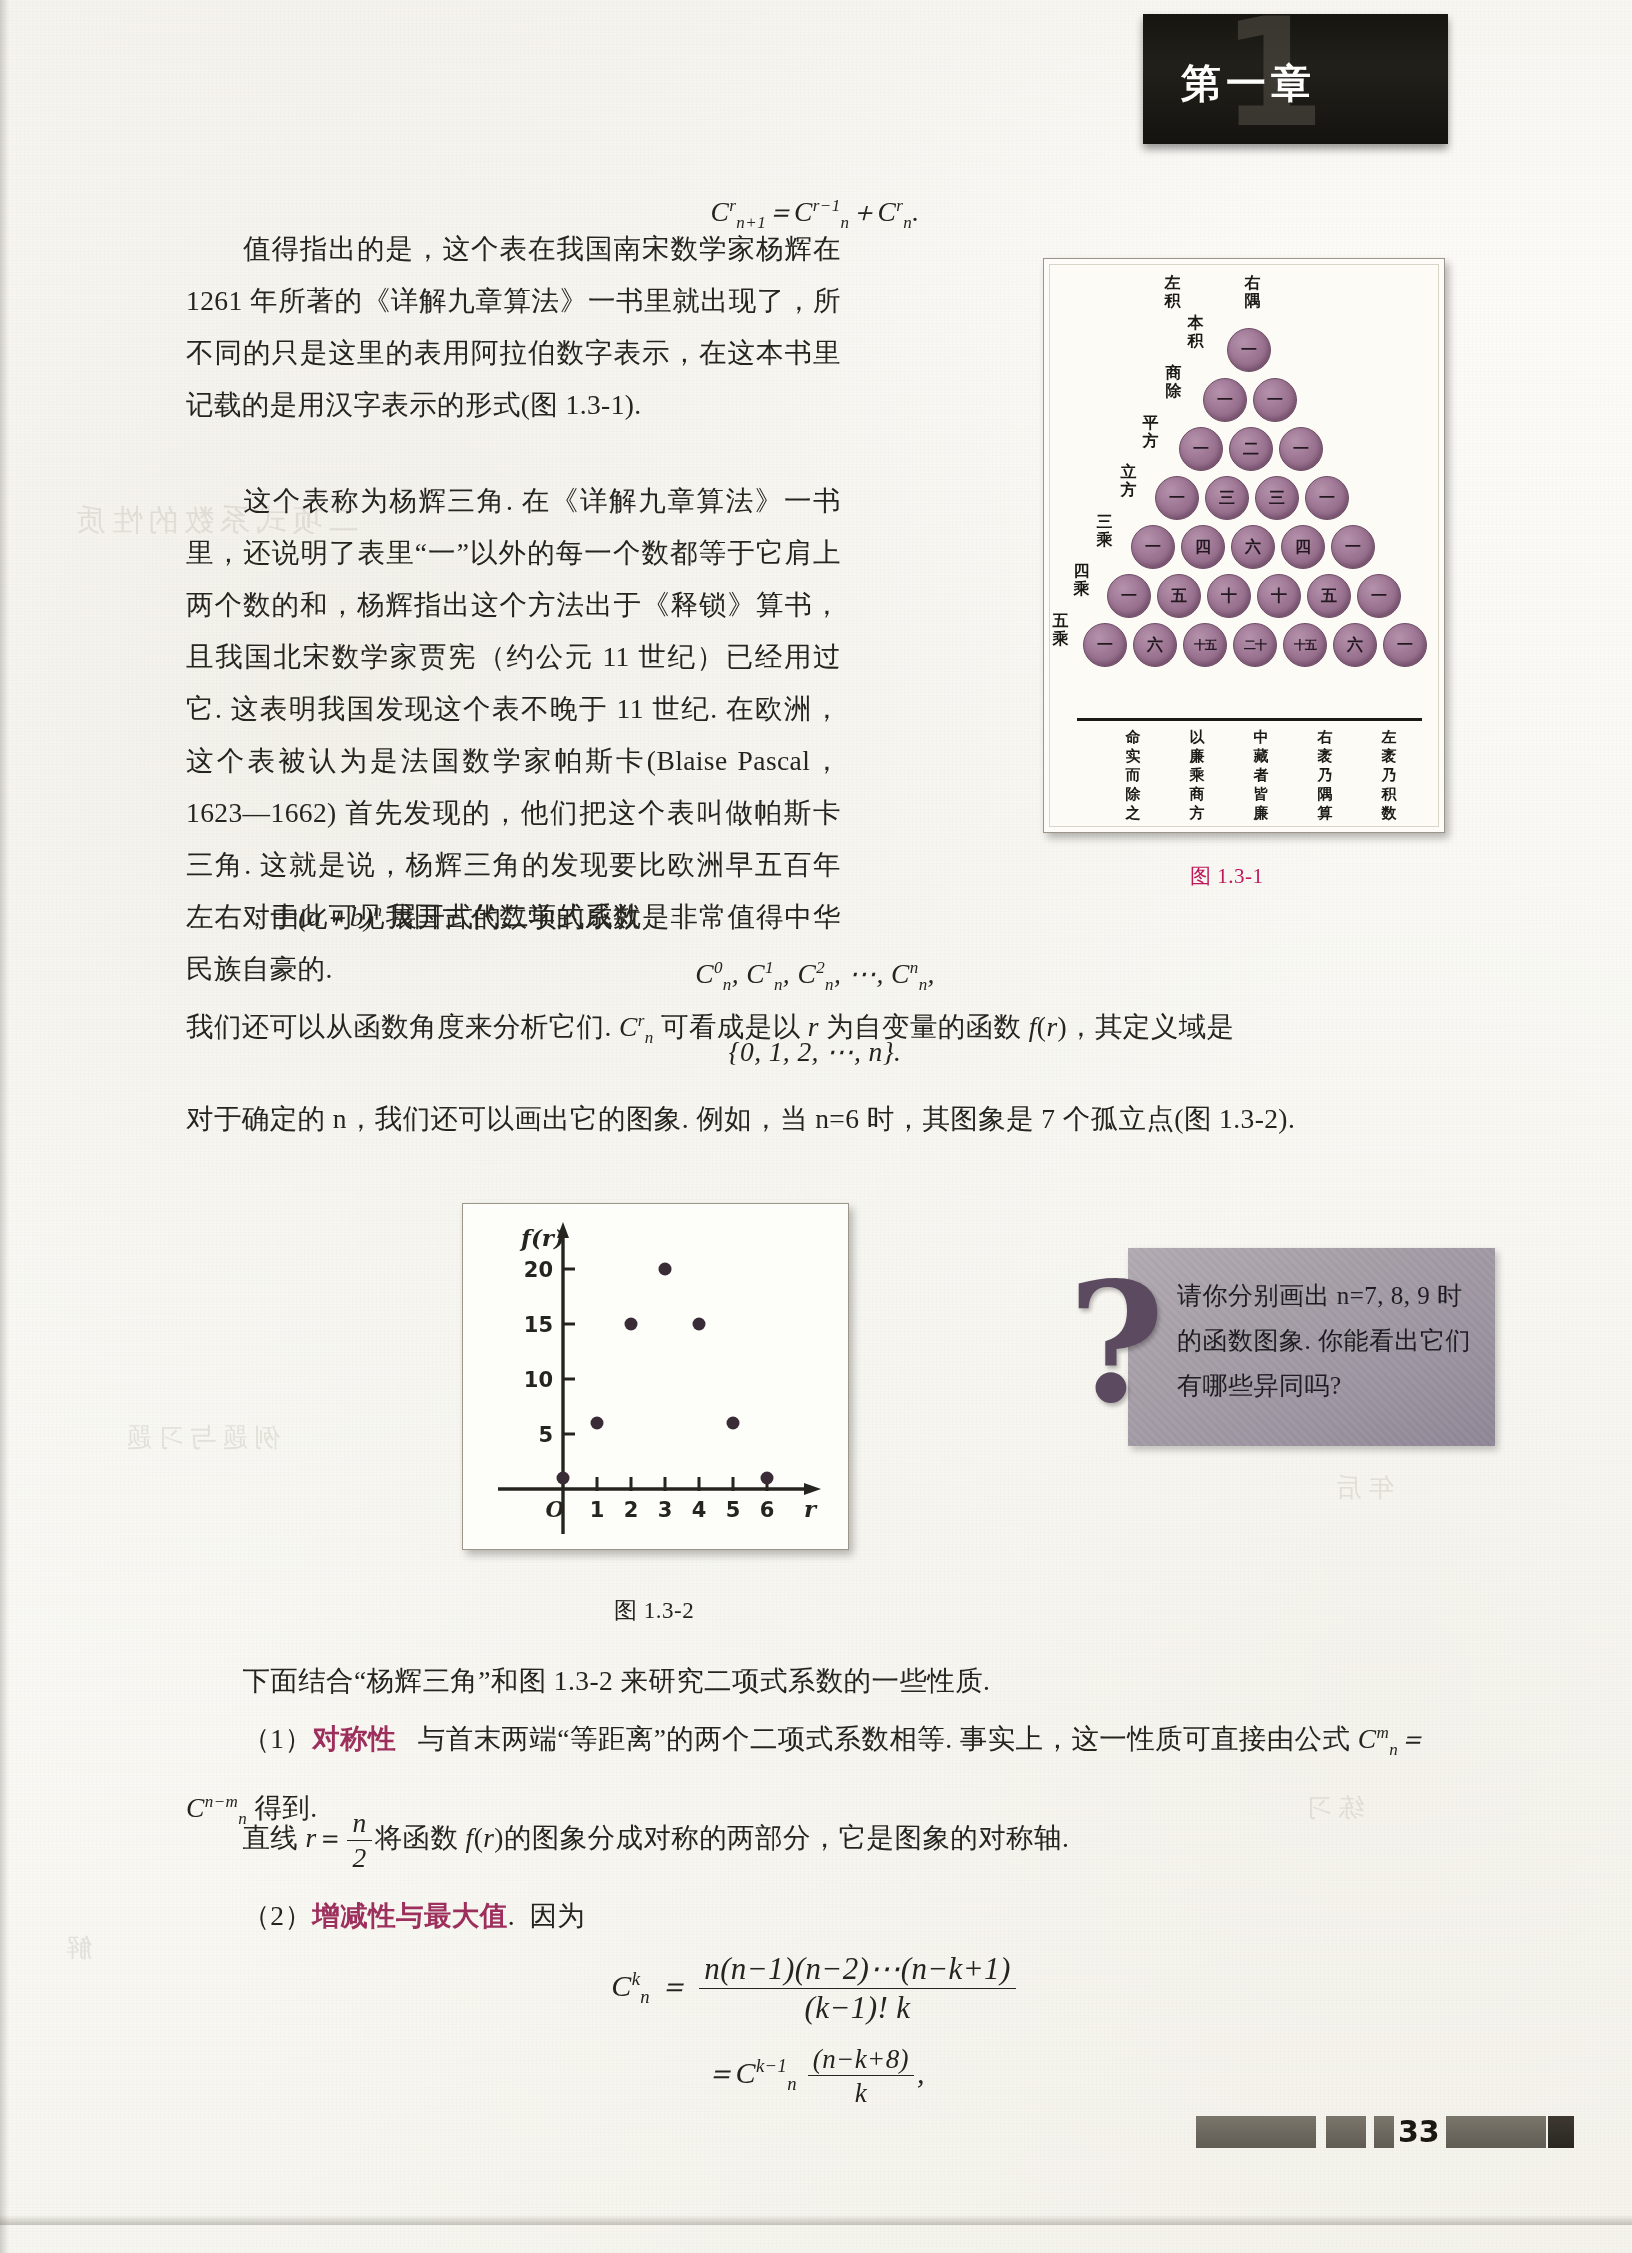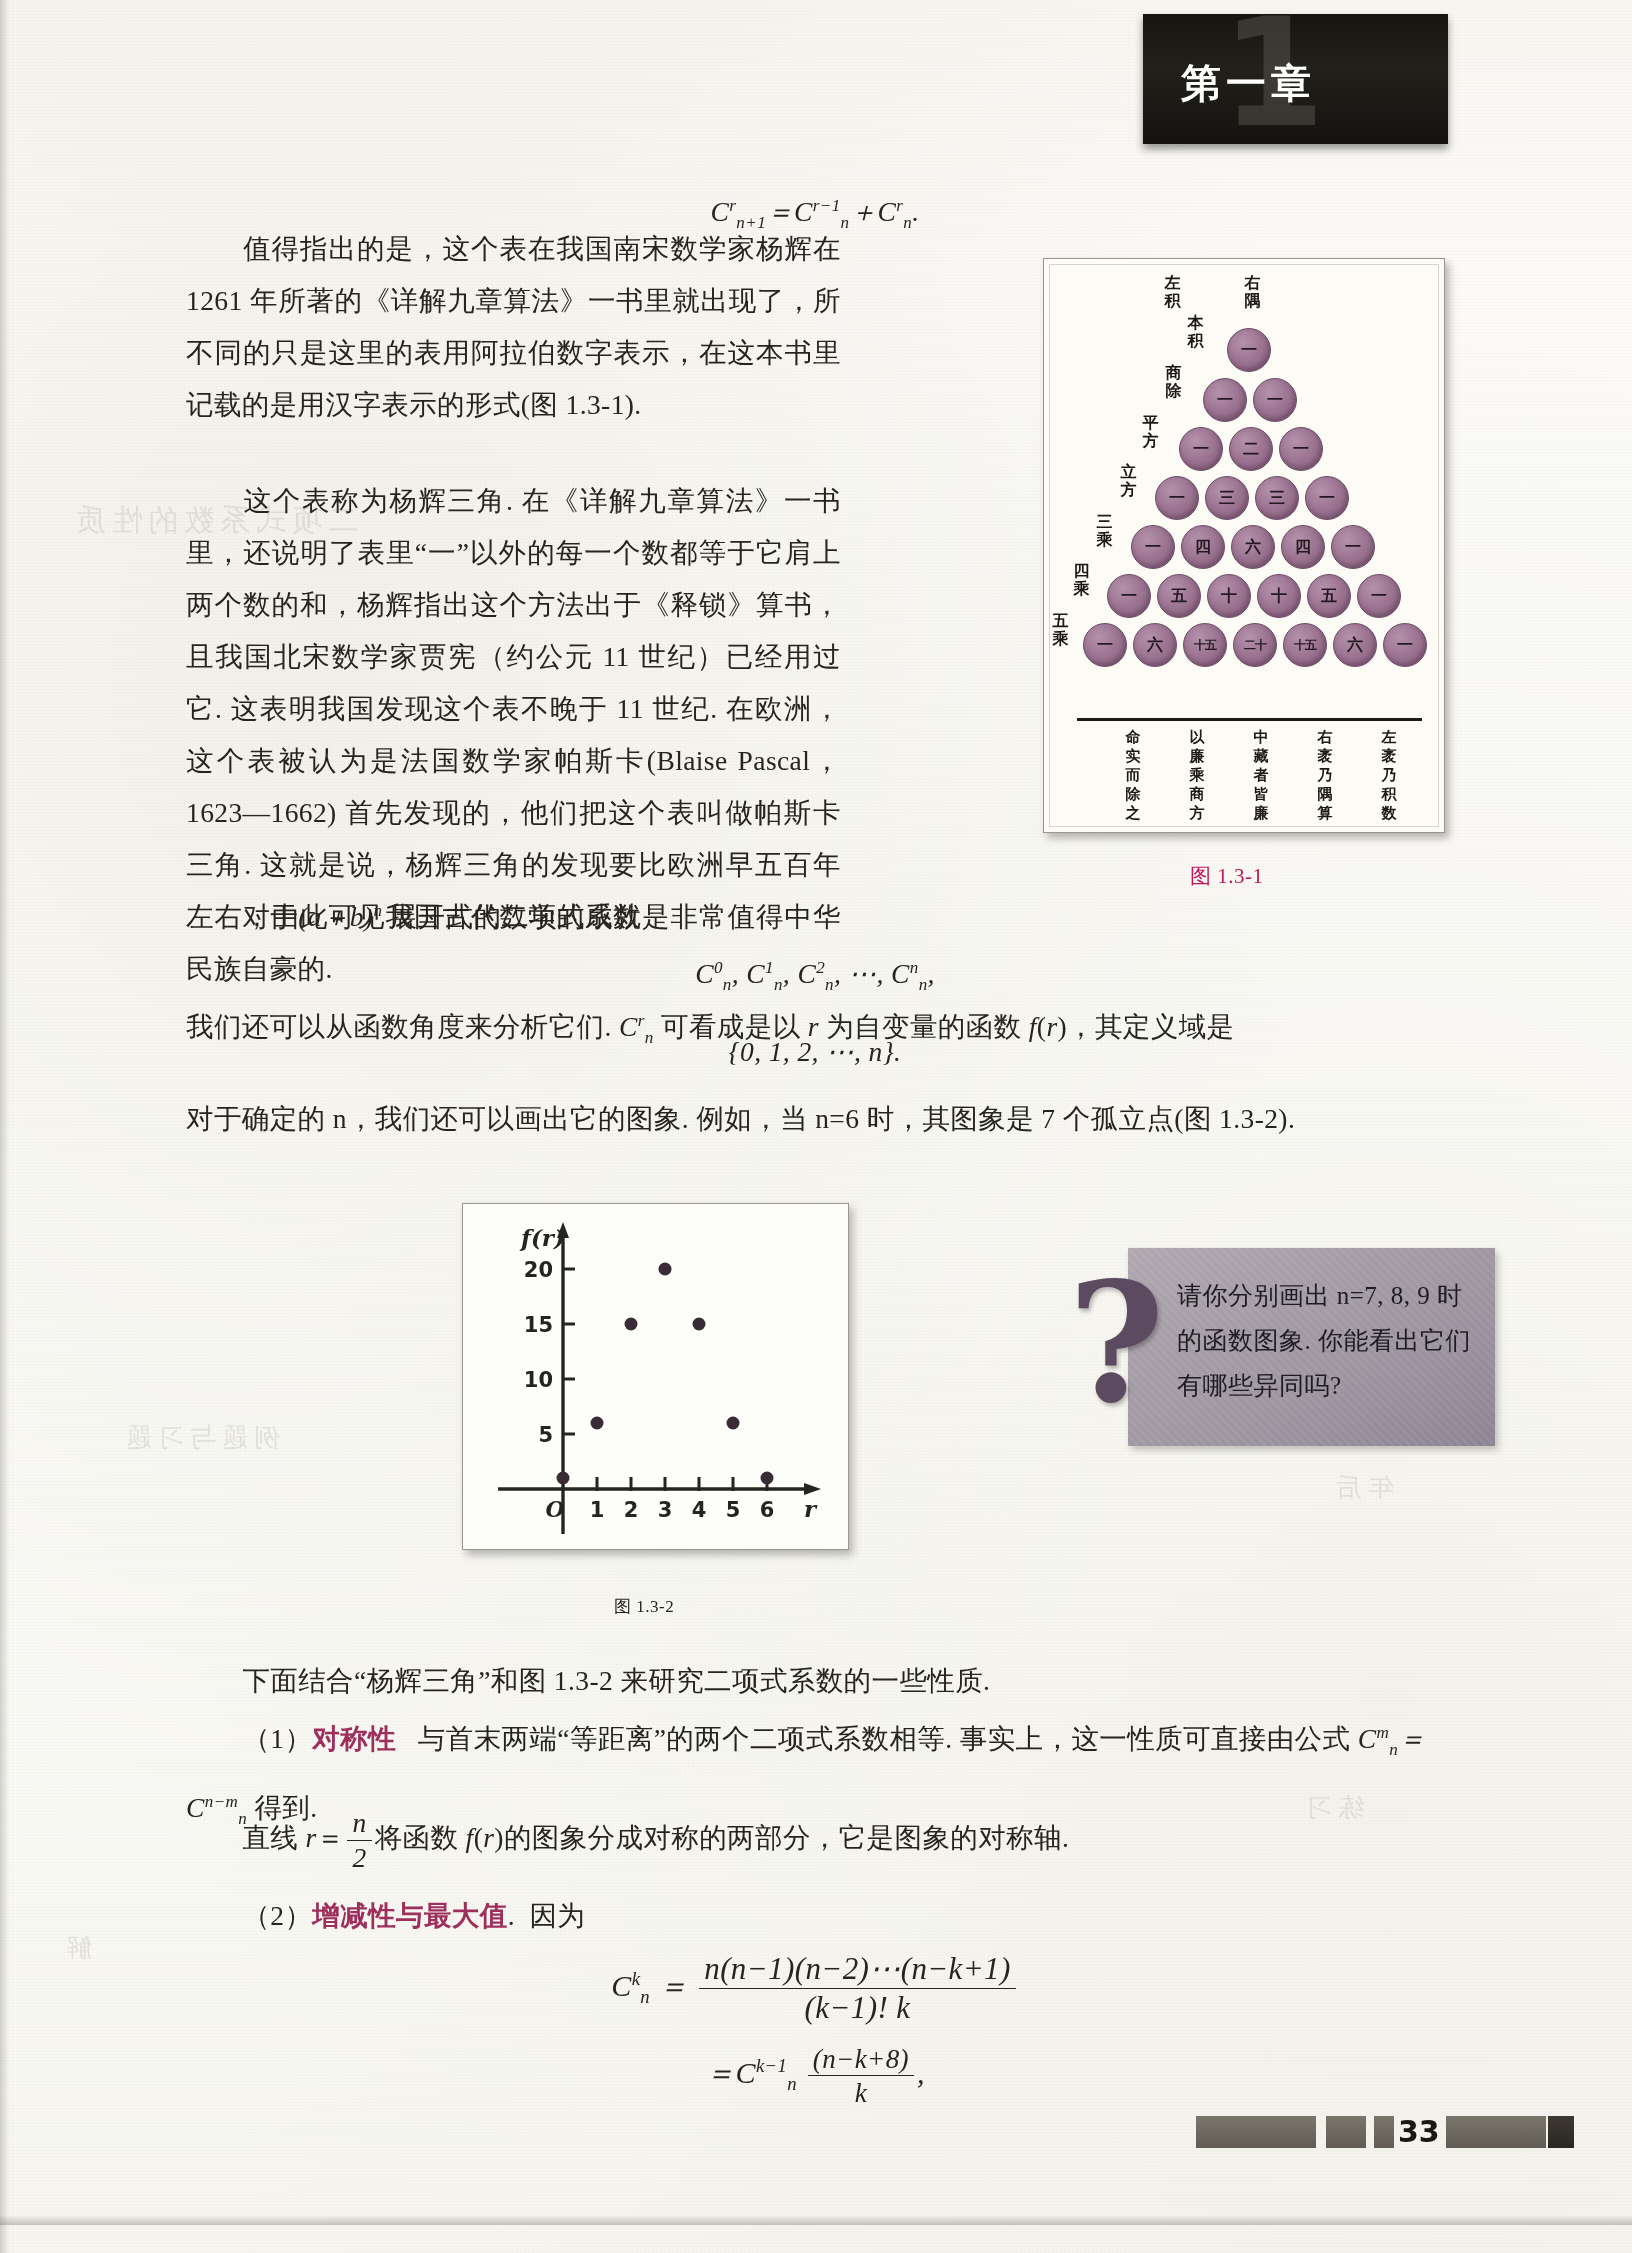--- a/index.html
+++ b/index.html
@@ -126,21 +126,21 @@
 
   
   #fig2{
     position:absolute;left:462px;top:1203px;width:385px;height:345px;
     background:#fdfdfa;border:1px solid #9c968a;
     box-shadow:4px 5px 8px rgba(0,0,0,.26);
   }
   #fig2 svg{display:block;}
   #fig2-caption{
     position:absolute;left:614px;top:1595px;
-    font-size:17px;color:#26241f;letter-spacing:.5px;
+    font-size:23px;color:#26241f;letter-spacing:.5px;
   }
 
   
   #callout{
     position:absolute;left:1060px;top:1243px;width:435px;height:210px;
   }
   #callout-box{
     position:absolute;left:68px;top:5px;width:367px;height:198px;
     background:linear-gradient(150deg,#b3abb3 0%,#a79fa8 35%,#9c94a0 70%,#8f8796 100%);
     box-shadow:3px 4px 7px rgba(0,0,0,.22);

